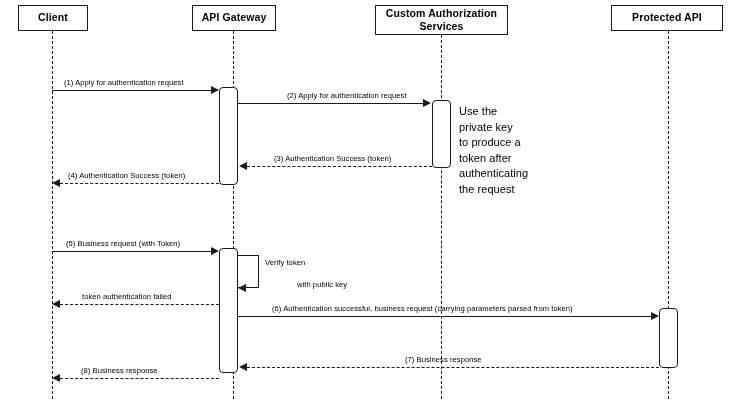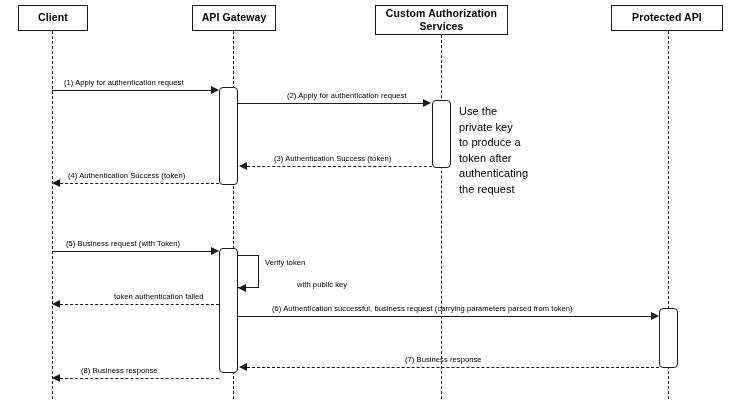--- a/index.html
+++ b/index.html
@@ -157,21 +157,21 @@
   <div class="arrowhead right" style="left:211px; top:247px;"></div>
   <div class="msg-label" style="left:66px; top:239px;">(5) Business request (with Token)</div>
 
   <div class="selfloop" style="left:238px; top:255px; width:21px; height:33px;"></div>
   <div class="arrowhead left" style="left:238px; top:284px;"></div>
   <div class="msg-label" style="left:265px; top:258px;">Verify token</div>
   <div class="msg-label" style="left:265px; top:280px;padding-left:32px;">with public key</div>
 
   <div class="msg-line dashed" style="left:60px; top:304px; width:159px;"></div>
   <div class="arrowhead left" style="left:52px; top:300px;"></div>
-  <div class="msg-label" style="left:82px; top:292px;margin-left:32px;">token authentication failed</div>
+  <div class="msg-label" style="left:82px; top:292px;">token authentication failed</div>
 
   <div class="msg-line" style="left:238px; top:316px; width:414px;"></div>
   <div class="arrowhead right" style="left:651px; top:312px;"></div>
   <div class="msg-label" style="left:272px; top:304px;">(6) Authentication successful, business request (carrying parameters parsed from token)</div>
 
   <div class="msg-line dashed" style="left:247px; top:367px; width:412px;"></div>
   <div class="arrowhead left" style="left:239px; top:363px;"></div>
   <div class="msg-label" style="left:405px; top:355px;">(7) Business response</div>
 
   <div class="msg-line dashed" style="left:60px; top:378px; width:159px;"></div>

